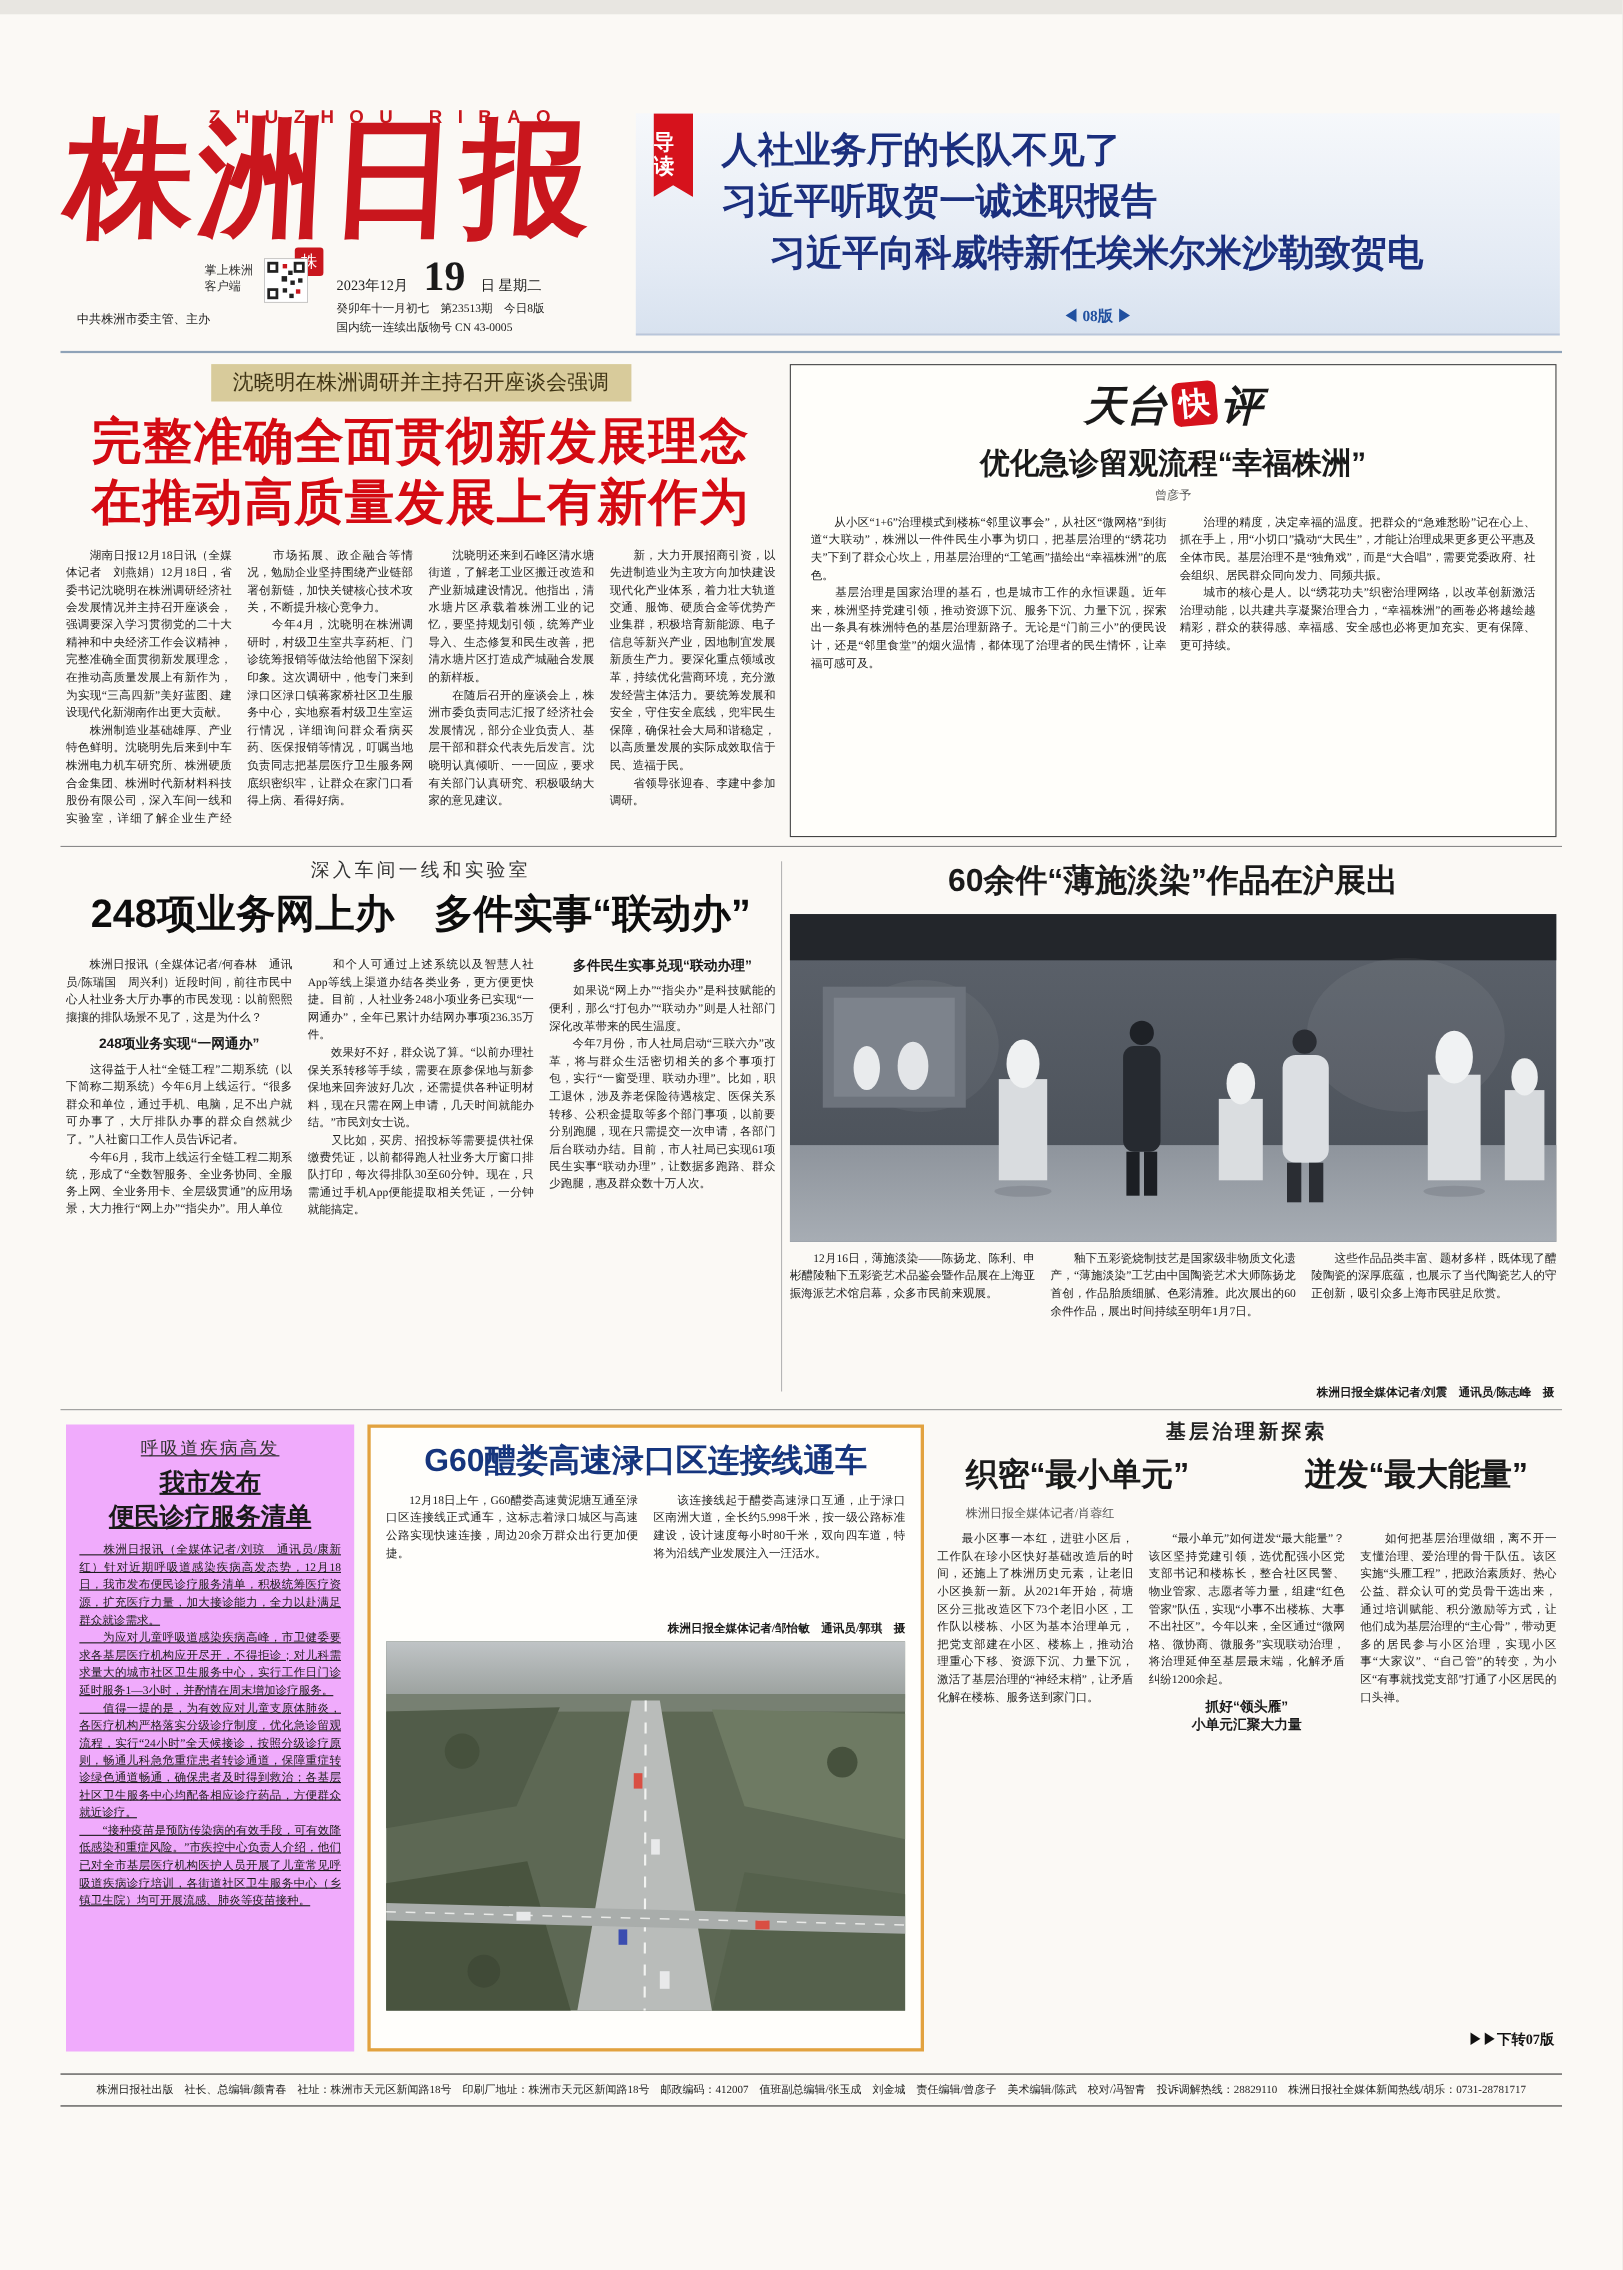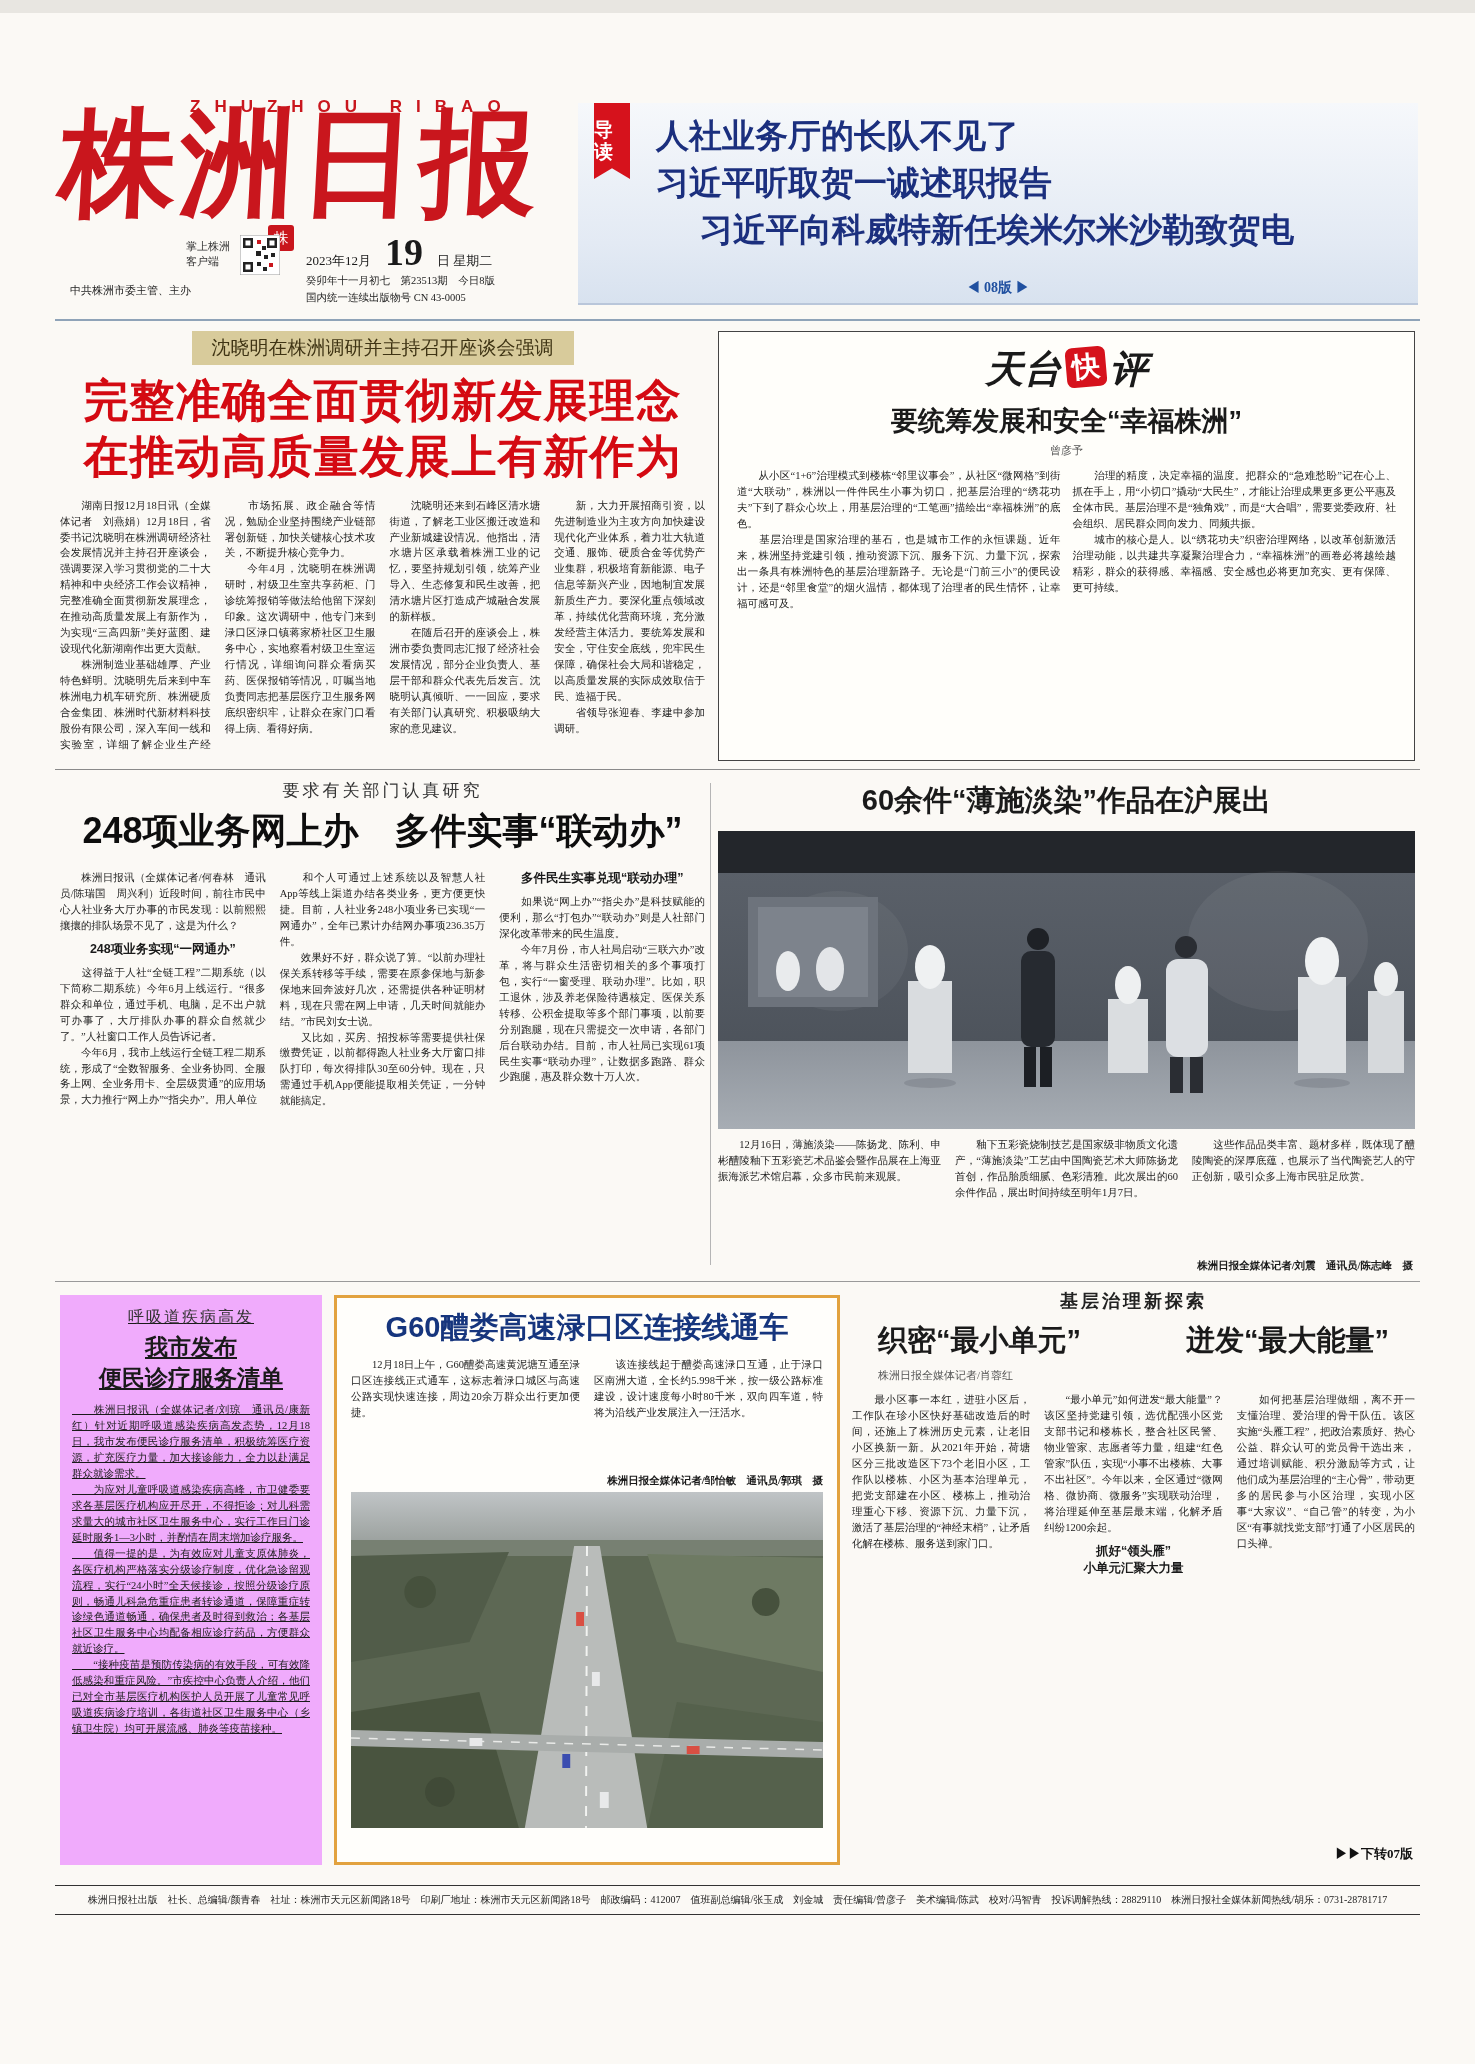--- a/index.html
+++ b/index.html
@@ -179,35 +179,35 @@
 　　在随后召开的座谈会上，株洲市委负责同志汇报了经济社会发展情况，部分企业负责人、基层干部和群众代表先后发言。沈晓明认真倾听、一一回应，要求有关部门认真研究、积极吸纳大家的意见建议。</div>
       <div class="bt">　　新，大力开展招商引资，以先进制造业为主攻方向加快建设现代化产业体系，着力壮大轨道交通、服饰、硬质合金等优势产业集群，积极培育新能源、电子信息等新兴产业，因地制宜发展新质生产力。要深化重点领域改革，持续优化营商环境，充分激发经营主体活力。要统筹发展和安全，守住安全底线，兜牢民生保障，确保社会大局和谐稳定，以高质量发展的实际成效取信于民、造福于民。
 　　省领导张迎春、李建中参加调研。</div>
     </div>
   </div>
 
   <div class="abs commentary">
     <div class="tq-brand">
       <span class="tq-black">天台</span><span class="tq-kuai">快</span><span class="tq-black">评</span>
     </div>
-    <div class="cm-title">要统筹发展和安全“幸福株洲”</div>
+    <div class="cm-title">优化急诊留观流程“幸福株洲”</div>
     <div class="cm-byline">曾彦予</div>
     <div class="cols2">
       <div class="bt">　　从小区“1+6”治理模式到楼栋“邻里议事会”，从社区“微网格”到街道“大联动”，株洲以一件件民生小事为切口，把基层治理的“绣花功夫”下到了群众心坎上，用基层治理的“工笔画”描绘出“幸福株洲”的底色。
 　　基层治理是国家治理的基石，也是城市工作的永恒课题。近年来，株洲坚持党建引领，推动资源下沉、服务下沉、力量下沉，探索出一条具有株洲特色的基层治理新路子。无论是“门前三小”的便民设计，还是“邻里食堂”的烟火温情，都体现了治理者的民生情怀，让幸福可感可及。</div>
       <div class="bt">　　治理的精度，决定幸福的温度。把群众的“急难愁盼”记在心上、抓在手上，用“小切口”撬动“大民生”，才能让治理成果更多更公平惠及全体市民。基层治理不是“独角戏”，而是“大合唱”，需要党委政府、社会组织、居民群众同向发力、同频共振。
 　　城市的核心是人。以“绣花功夫”织密治理网络，以改革创新激活治理动能，以共建共享凝聚治理合力，“幸福株洲”的画卷必将越绘越精彩，群众的获得感、幸福感、安全感也必将更加充实、更有保障、更可持续。</div>
     </div>
   </div>
 
   <div class="abs rule2"></div>
   <div class="abs vrule"></div>
 
   <div class="abs midleft">
-    <div class="kicker2">要求有关部门认真研究</div>
+    <div class="kicker2">深入车间一线和实验室</div>
     <div class="ml-head">248项业务网上办　多件实事“联动办”</div>
     <div class="cols3">
       <div>
         <p class="bt">　　株洲日报讯（全媒体记者/何春林　通讯员/陈瑞国　周兴利）近段时间，前往市民中心人社业务大厅办事的市民发现：以前熙熙攘攘的排队场景不见了，这是为什么？</p>
         <h4 class="sub">248项业务实现“一网通办”</h4>
         <p class="bt">　　这得益于人社“全链工程”二期系统（以下简称二期系统）今年6月上线运行。“很多群众和单位，通过手机、电脑，足不出户就可办事了，大厅排队办事的群众自然就少了。”人社窗口工作人员告诉记者。
 　　今年6月，我市上线运行全链工程二期系统，形成了“全数智服务、全业务协同、全服务上网、全业务用卡、全层级贯通”的应用场景，大力推行“网上办”“指尖办”。用人单位</p>
       </div>
       <div>
         <p class="bt">　　和个人可通过上述系统以及智慧人社App等线上渠道办结各类业务，更方便更快捷。目前，人社业务248小项业务已实现“一网通办”，全年已累计办结网办事项236.35万件。

